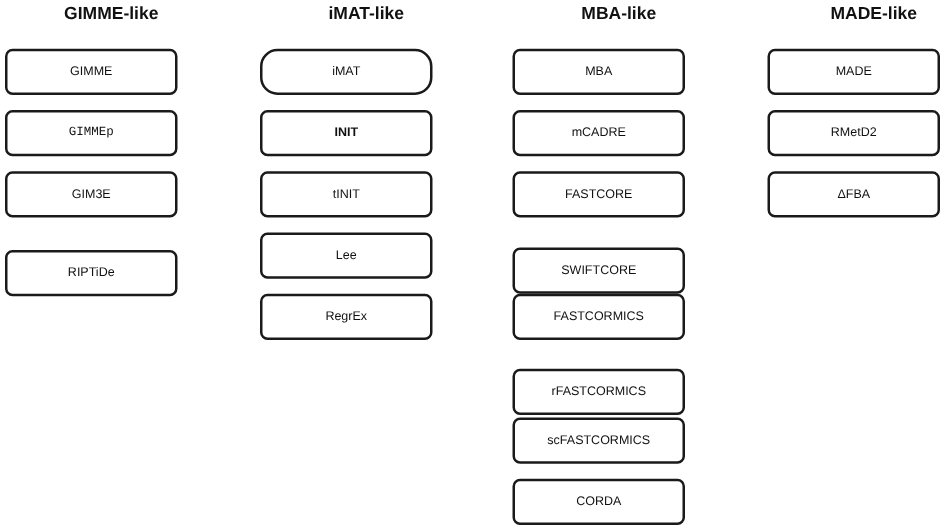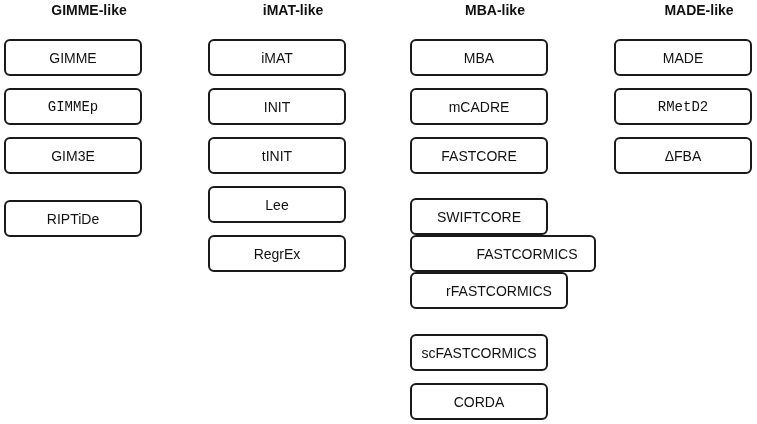--- a/index.html
+++ b/index.html
@@ -1,50 +1,50 @@
 <!DOCTYPE html>
 <html><head>
 <meta charset="utf-8">
 <style>
   html,body{margin:0;padding:0;background:#fff;}
   body{width:757px;height:424px;position:relative;overflow:hidden;font-family:"Liberation Sans",sans-serif;color:#111;}
   .col{position:absolute;top:0;width:138px;}
   .col-title{position:absolute;top:2px;left:16px;width:138px;text-align:center;font-weight:bold;font-size:14px;line-height:16px;}
-  .box{position:absolute;left:0;width:134px;height:33px;border:2px solid #1a1a1a;border-radius:6px;display:flex;align-items:center;justify-content:center;font-size:14px;background:#fff;}
+  .box{position:absolute;left:0;width:134px;height:33px;border:2px solid #1a1a1a;border-radius:6px;display:flex;align-items:center;justify-content:center;font-size:10px;background:#fff;}
 </style>
 </head>
 <body>
 
 <div class="col" style="left:4px;">
   <div class="col-title">GIMME-like</div>
   <div class="box" style="top:39px;">GIMME</div>
   <div class="box" style="top:88px;font-family:Liberation Mono, monospace;">GIMMEp</div>
   <div class="box" style="top:137px;">GIM3E</div>
   <div class="box" style="top:200px;">RIPTiDe</div>
 </div>
 
 <div class="col" style="left:208px;">
   <div class="col-title">iMAT-like</div>
-  <div class="box" style="top:39px;">iMAT</div>
-  <div class="box" style="top:88px;">INIT</div>
+  <div class="box" style="top:39px;border-radius:14px;">iMAT</div>
+  <div class="box" style="top:88px;font-weight:bold;">INIT</div>
   <div class="box" style="top:137px;">tINIT</div>
   <div class="box" style="top:186px;">Lee</div>
   <div class="box" style="top:235px;">RegrEx</div>
 </div>
 
 <div class="col" style="left:410px;">
   <div class="col-title">MBA-like</div>
   <div class="box" style="top:39px;">MBA</div>
   <div class="box" style="top:88px;">mCADRE</div>
   <div class="box" style="top:137px;">FASTCORE</div>
   <div class="box" style="top:186px;margin-top:12px;">SWIFTCORE</div>
-  <div class="box" style="top:235px;padding-left:48px;">FASTCORMICS</div>
-  <div class="box" style="top:272px;padding-left:20px;">rFASTCORMICS</div>
+  <div class="box" style="top:235px;">FASTCORMICS</div>
+  <div class="box" style="top:295px;">rFASTCORMICS</div>
   <div class="box" style="top:334px;">scFASTCORMICS</div>
   <div class="box" style="top:383px;">CORDA</div>
 </div>
 
 <div class="col" style="left:614px;">
   <div class="col-title">MADE-like</div>
   <div class="box" style="top:39px;">MADE</div>
-  <div class="box" style="top:88px;font-family:Liberation Mono, monospace;">RMetD2</div>
+  <div class="box" style="top:88px;">RMetD2</div>
   <div class="box" style="top:137px;">ΔFBA</div>
 </div>
 
 </body></html>

